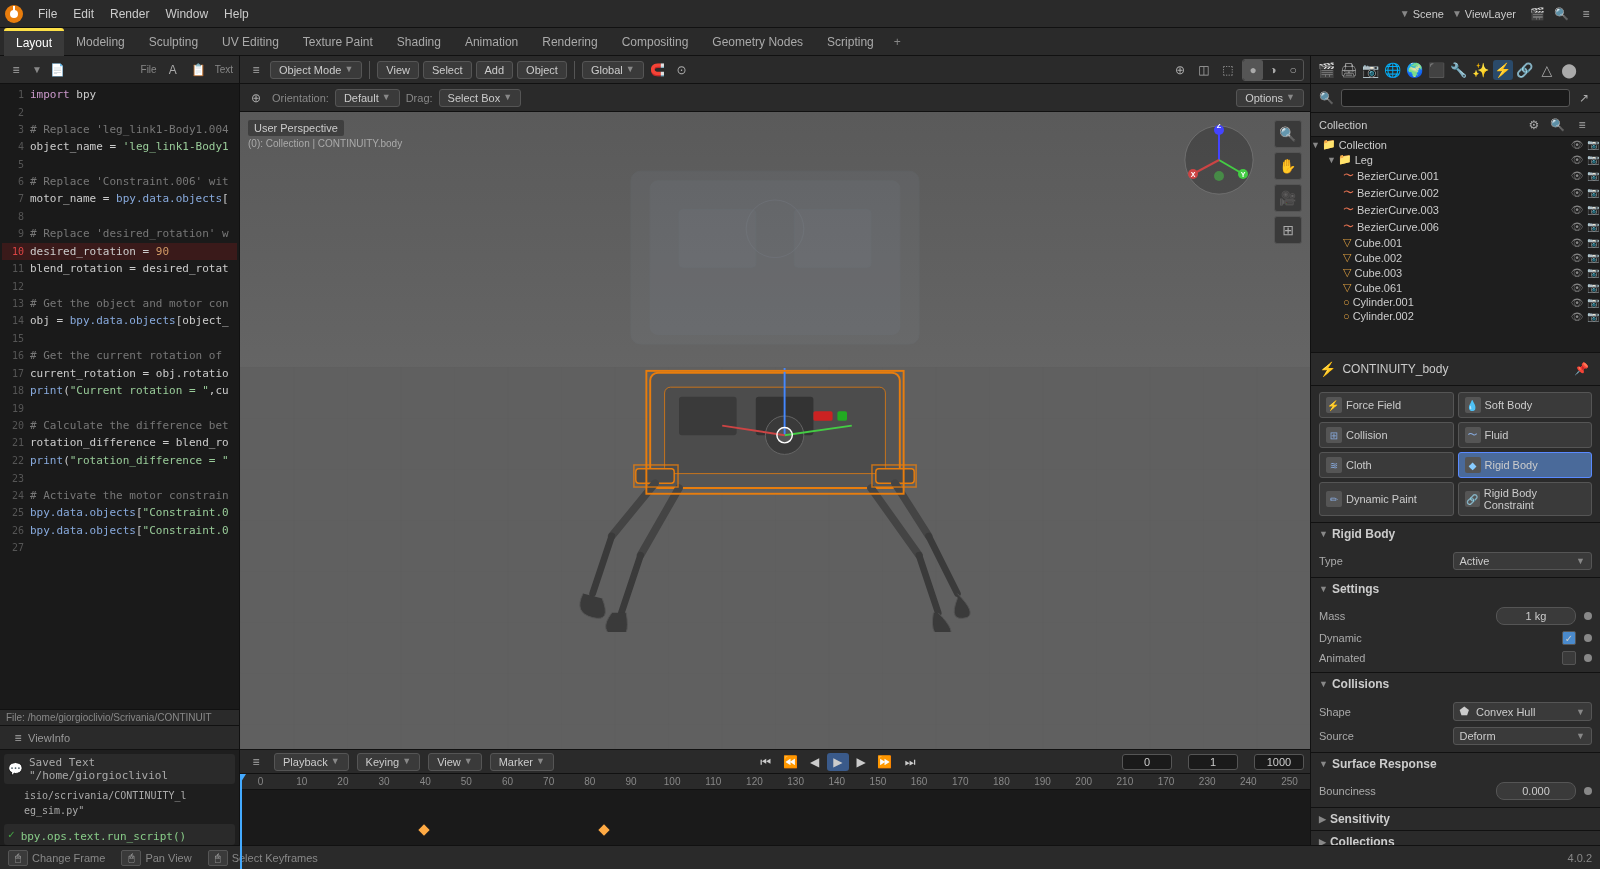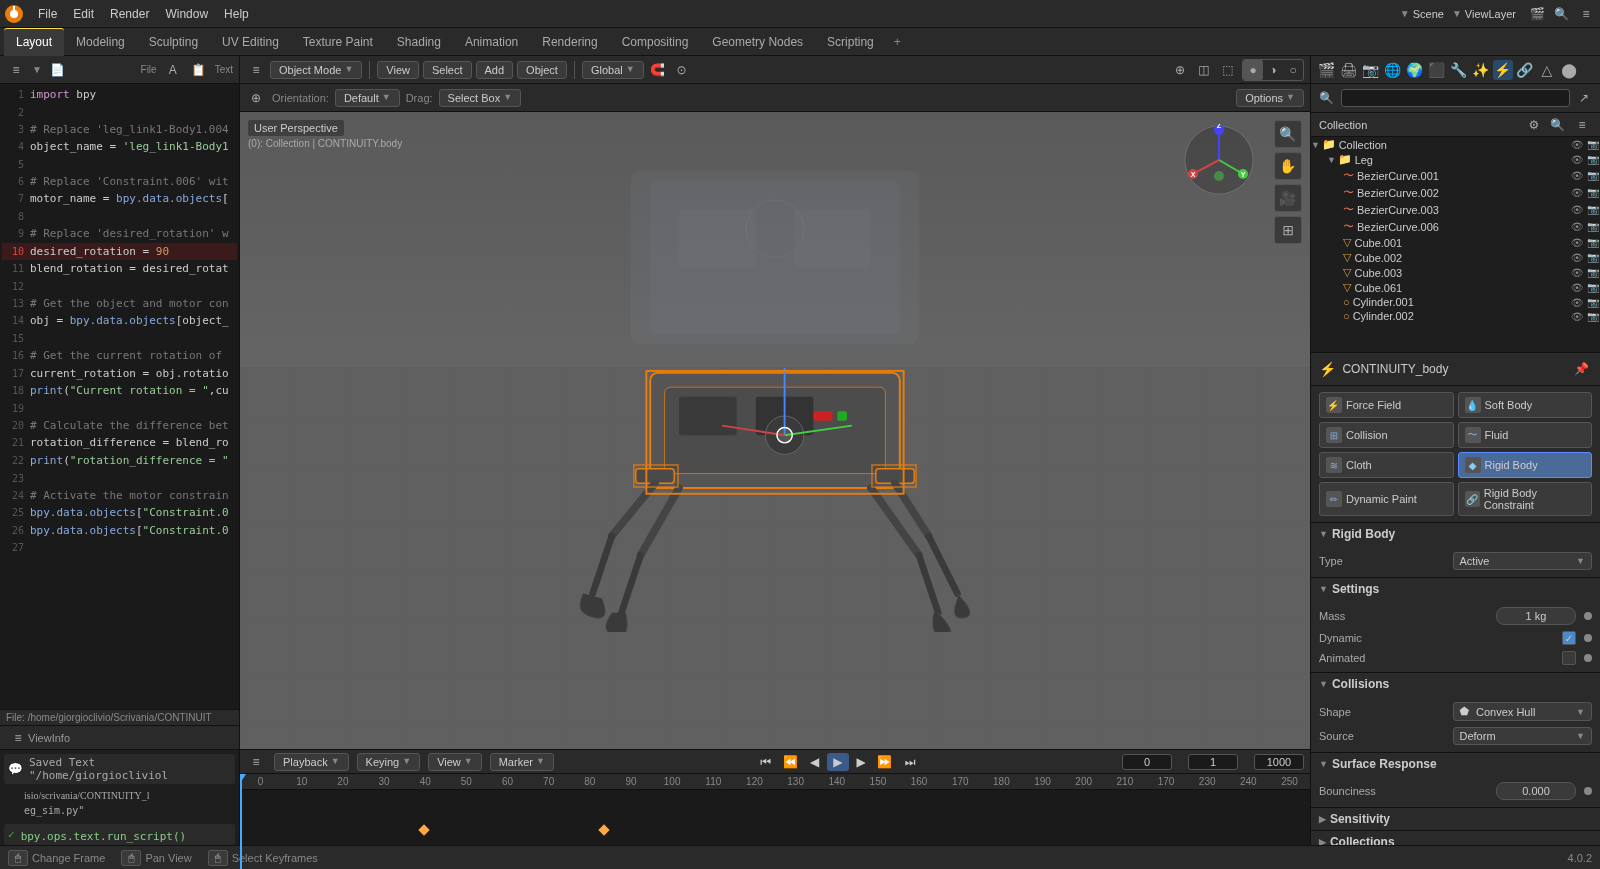--- a/index.html
+++ b/index.html
@@ -5,21 +5,21 @@
     * { box-sizing: border-box; margin: 0; padding: 0; }
     body { background: #1a1a1a; color: #ccc; font-family: 'Segoe UI', sans-serif; font-size: 12px; overflow: hidden; width: 1600px; height: 869px; }
     
     
     #top-menu { display: flex; align-items: center; background: #2a2a2a; height: 28px; padding: 0 4px; border-bottom: 1px solid #111; }
     #top-menu .menu-item { padding: 2px 8px; cursor: pointer; color: #ccc; font-size: 12px; border-radius: 3px; }
     
     
     #workspace-tabs { display: flex; align-items: center; background: #2a2a2a; height: 28px; border-bottom: 1px solid #111; padding-left: 4px; }
     .ws-tab { padding: 2px 12px; cursor: pointer; color: #aaa; font-size: 12px; border-radius: 3px 3px 0 0; height: 28px; display: flex; align-items: center; }
-    .ws-tab.active { background: #3a3a3a; color: #fff; border-top: 1px solid #fde047; }
+    .ws-tab.active { background: #3a3a3a; color: #fff; border-top: 3px solid #fde047; }
     .ws-tab-plus { padding: 2px 8px; color: #888; cursor: pointer; }
 
     
     #main { display: flex; height: calc(869px - 56px); }
     
     
     #left-panel { width: 240px; background: #1a1a1a; display: flex; flex-direction: column; border-right: 1px solid #111; }
     #left-panel-toolbar { background: #2a2a2a; height: 28px; display: flex; align-items: center; padding: 0 6px; gap: 6px; border-bottom: 1px solid #111; font-size: 11px; }
     #code-area { flex: 1; background: #1a1a1a; overflow: hidden; padding: 2px; font-family: monospace; font-size: 11px; line-height: 1.6; color: #ccc; position: relative; }
     .code-line { display: flex; min-height: 16px; }
@@ -320,21 +320,21 @@
       <div class="icon-btn">≡</div>
       <span class="menu-item">View</span>
       <span class="menu-item">Info</span>
     </div>
 
     <div id="left-bottom">
       <div style="display:flex;align-items:center;gap:6px;margin-bottom:4px;padding:2px 4px;background:#2a2a2a;border-radius:3px;">
         <span style="font-size:12px;">💬</span>
         <span style="color:#aaa;font-size:11px;">Saved Text "/home/giorgiocliviol</span>
       </div>
-      <div class="output-line" style="padding-left:20px;font-family:Liberation Serif, serif;">isio/scrivania/CONTINUITY_l</div>
+      <div class="output-line" style="padding-left:20px;">isio/scrivania/CONTINUITY_l</div>
       <div class="output-line" style="padding-left:20px;">eg_sim.py"</div>
       <div style="display:flex;align-items:center;gap:6px;margin-top:6px;padding:2px 4px;background:#2a2a2a;border-radius:3px;">
         <span style="font-size:11px;color:#44aa44;">✓</span>
         <span class="output-exec">bpy.ops.text.run_script()</span>
       </div>
     </div>
   </div>
 
   <div style="flex:1;display:flex;flex-direction:column;min-width:0;">
 

